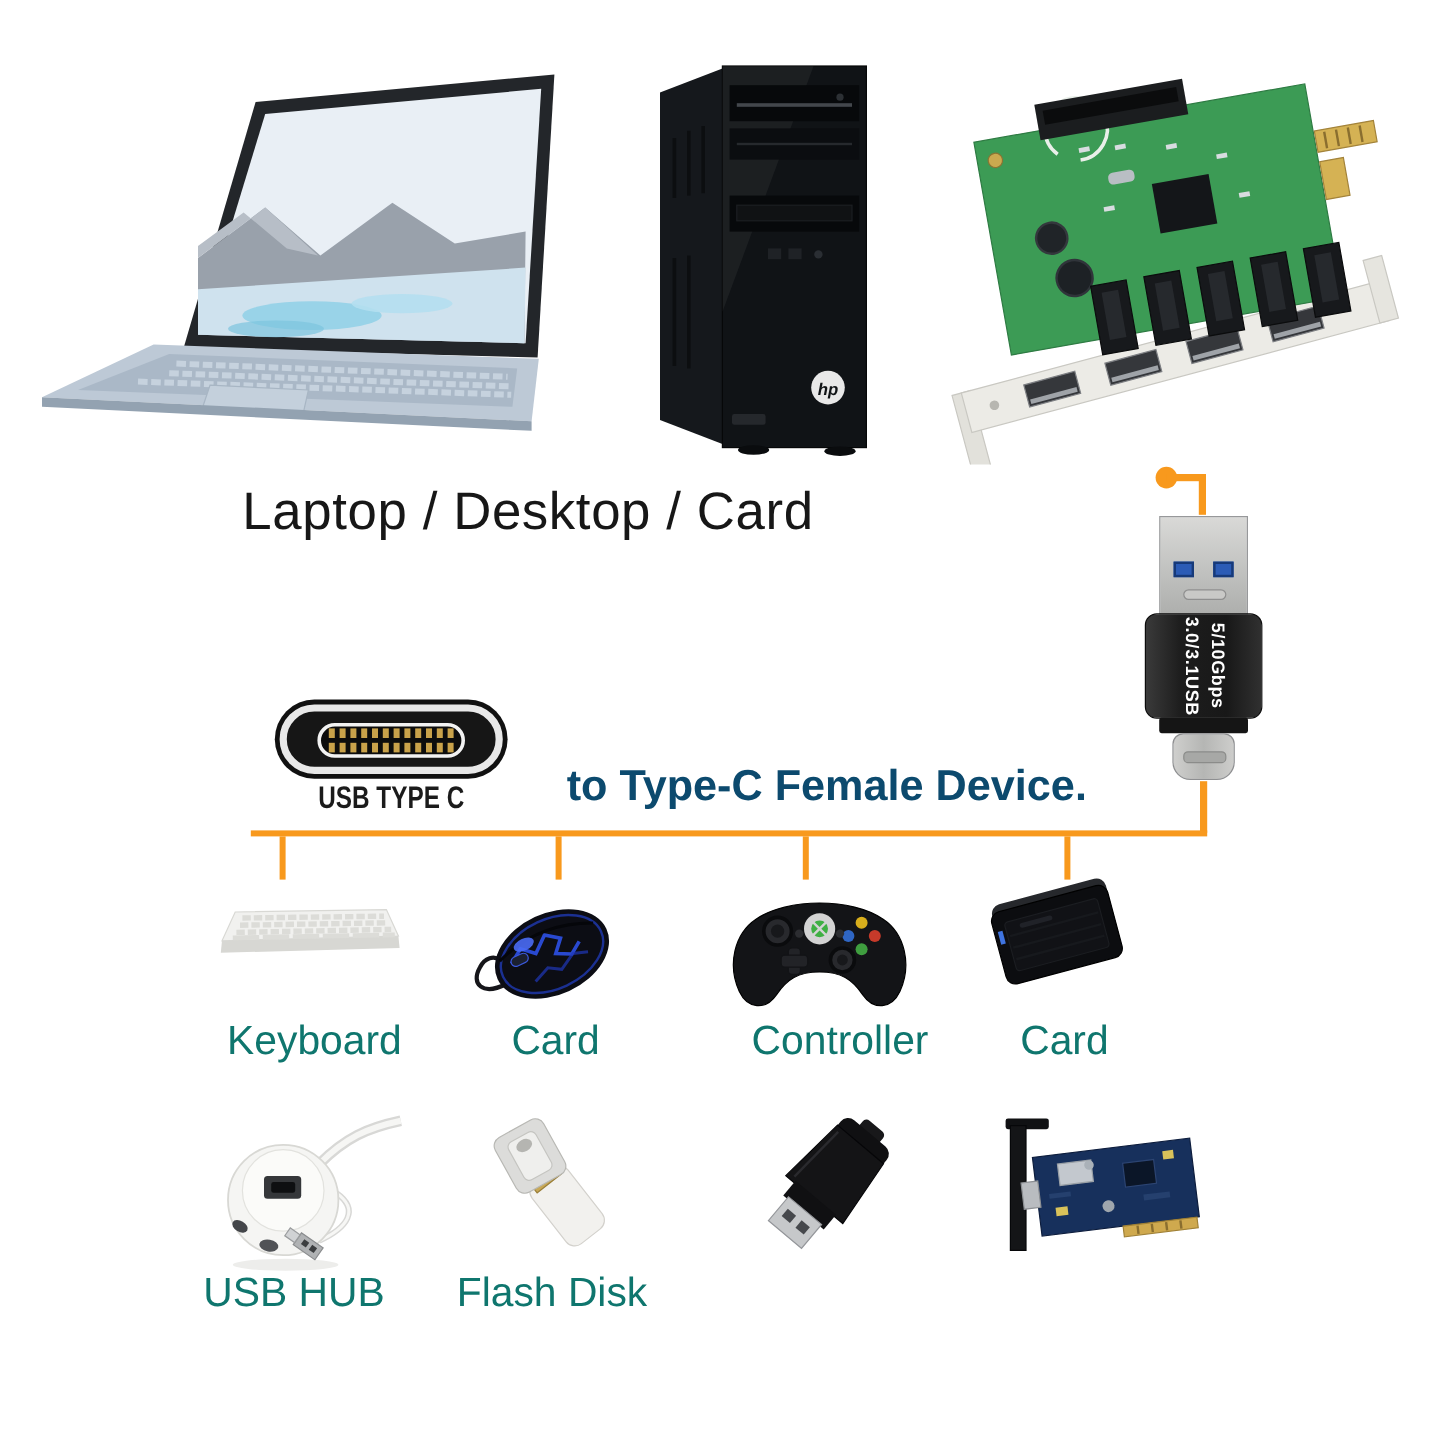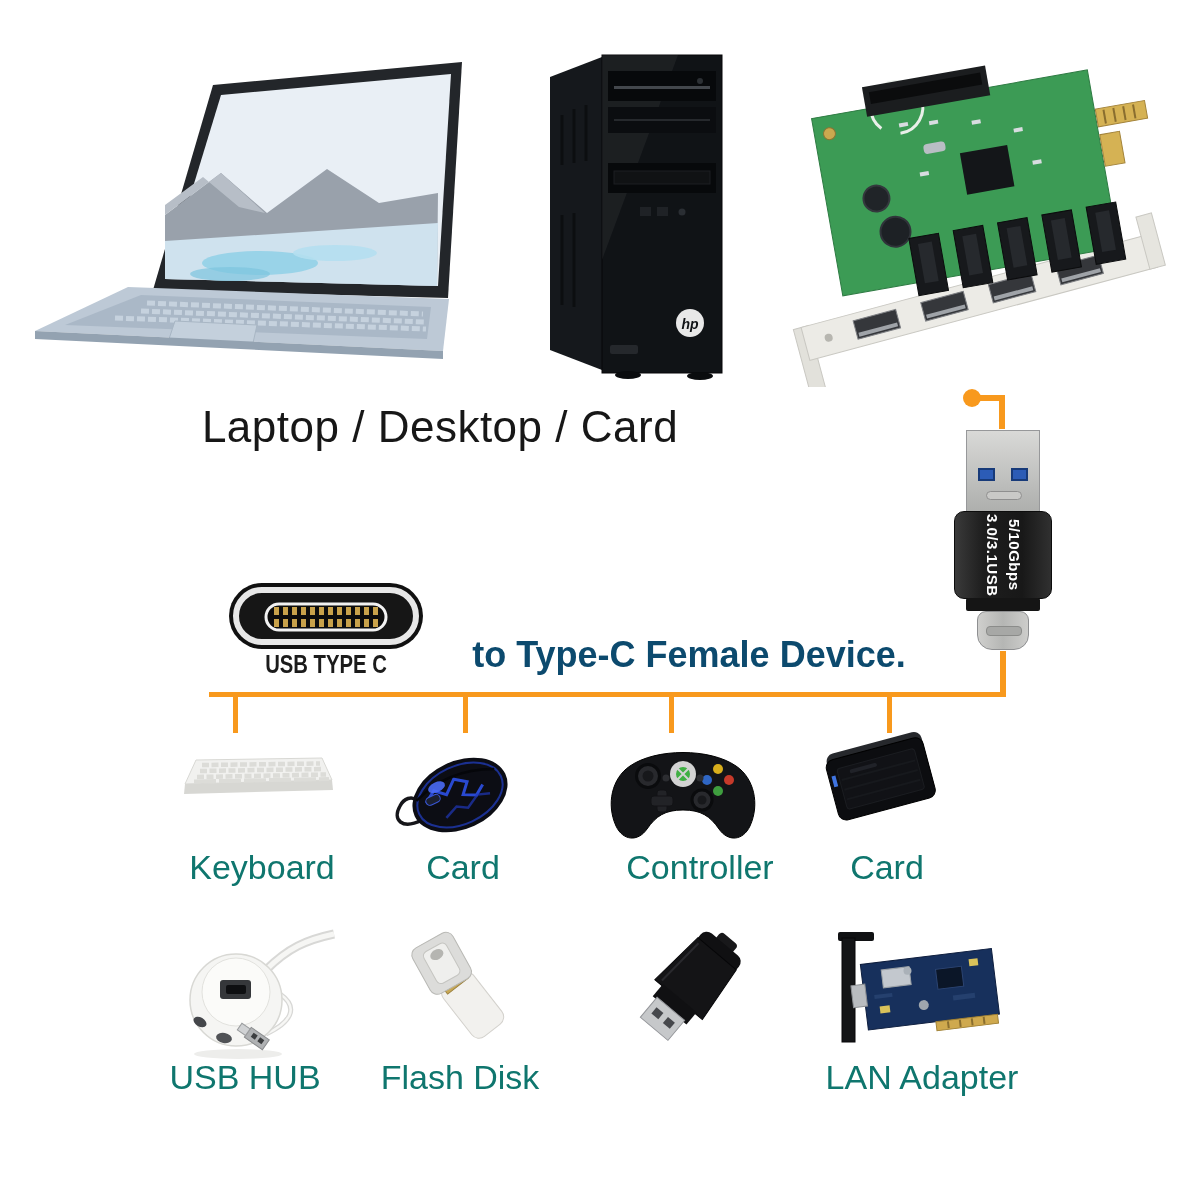--- a/index.html
+++ b/index.html
@@ -322,15 +322,14 @@
       <rect x="120" y="94" width="62" height="9" fill="#cfa94e" stroke="#a08136"></rect>
       <line x1="132" y1="95" x2="132" y2="102" stroke="#8a6e2f" stroke-width="2"></line>
       <line x1="144" y1="95" x2="144" y2="102" stroke="#8a6e2f" stroke-width="2"></line>
       <line x1="156" y1="95" x2="156" y2="102" stroke="#8a6e2f" stroke-width="2"></line>
       <line x1="168" y1="95" x2="168" y2="102" stroke="#8a6e2f" stroke-width="2"></line>
     </g>
   </svg>
 
   <div class="dev-label" style="left:460px;top:1058px">Flash Disk</div>
   <div class="dev-label" style="left:245px;top:1058px">USB HUB</div>
-  <div class="dev-label" style="left:922px;top:1058px">LAN Adapter</div>
 
 </div>
 
 </body></html>

